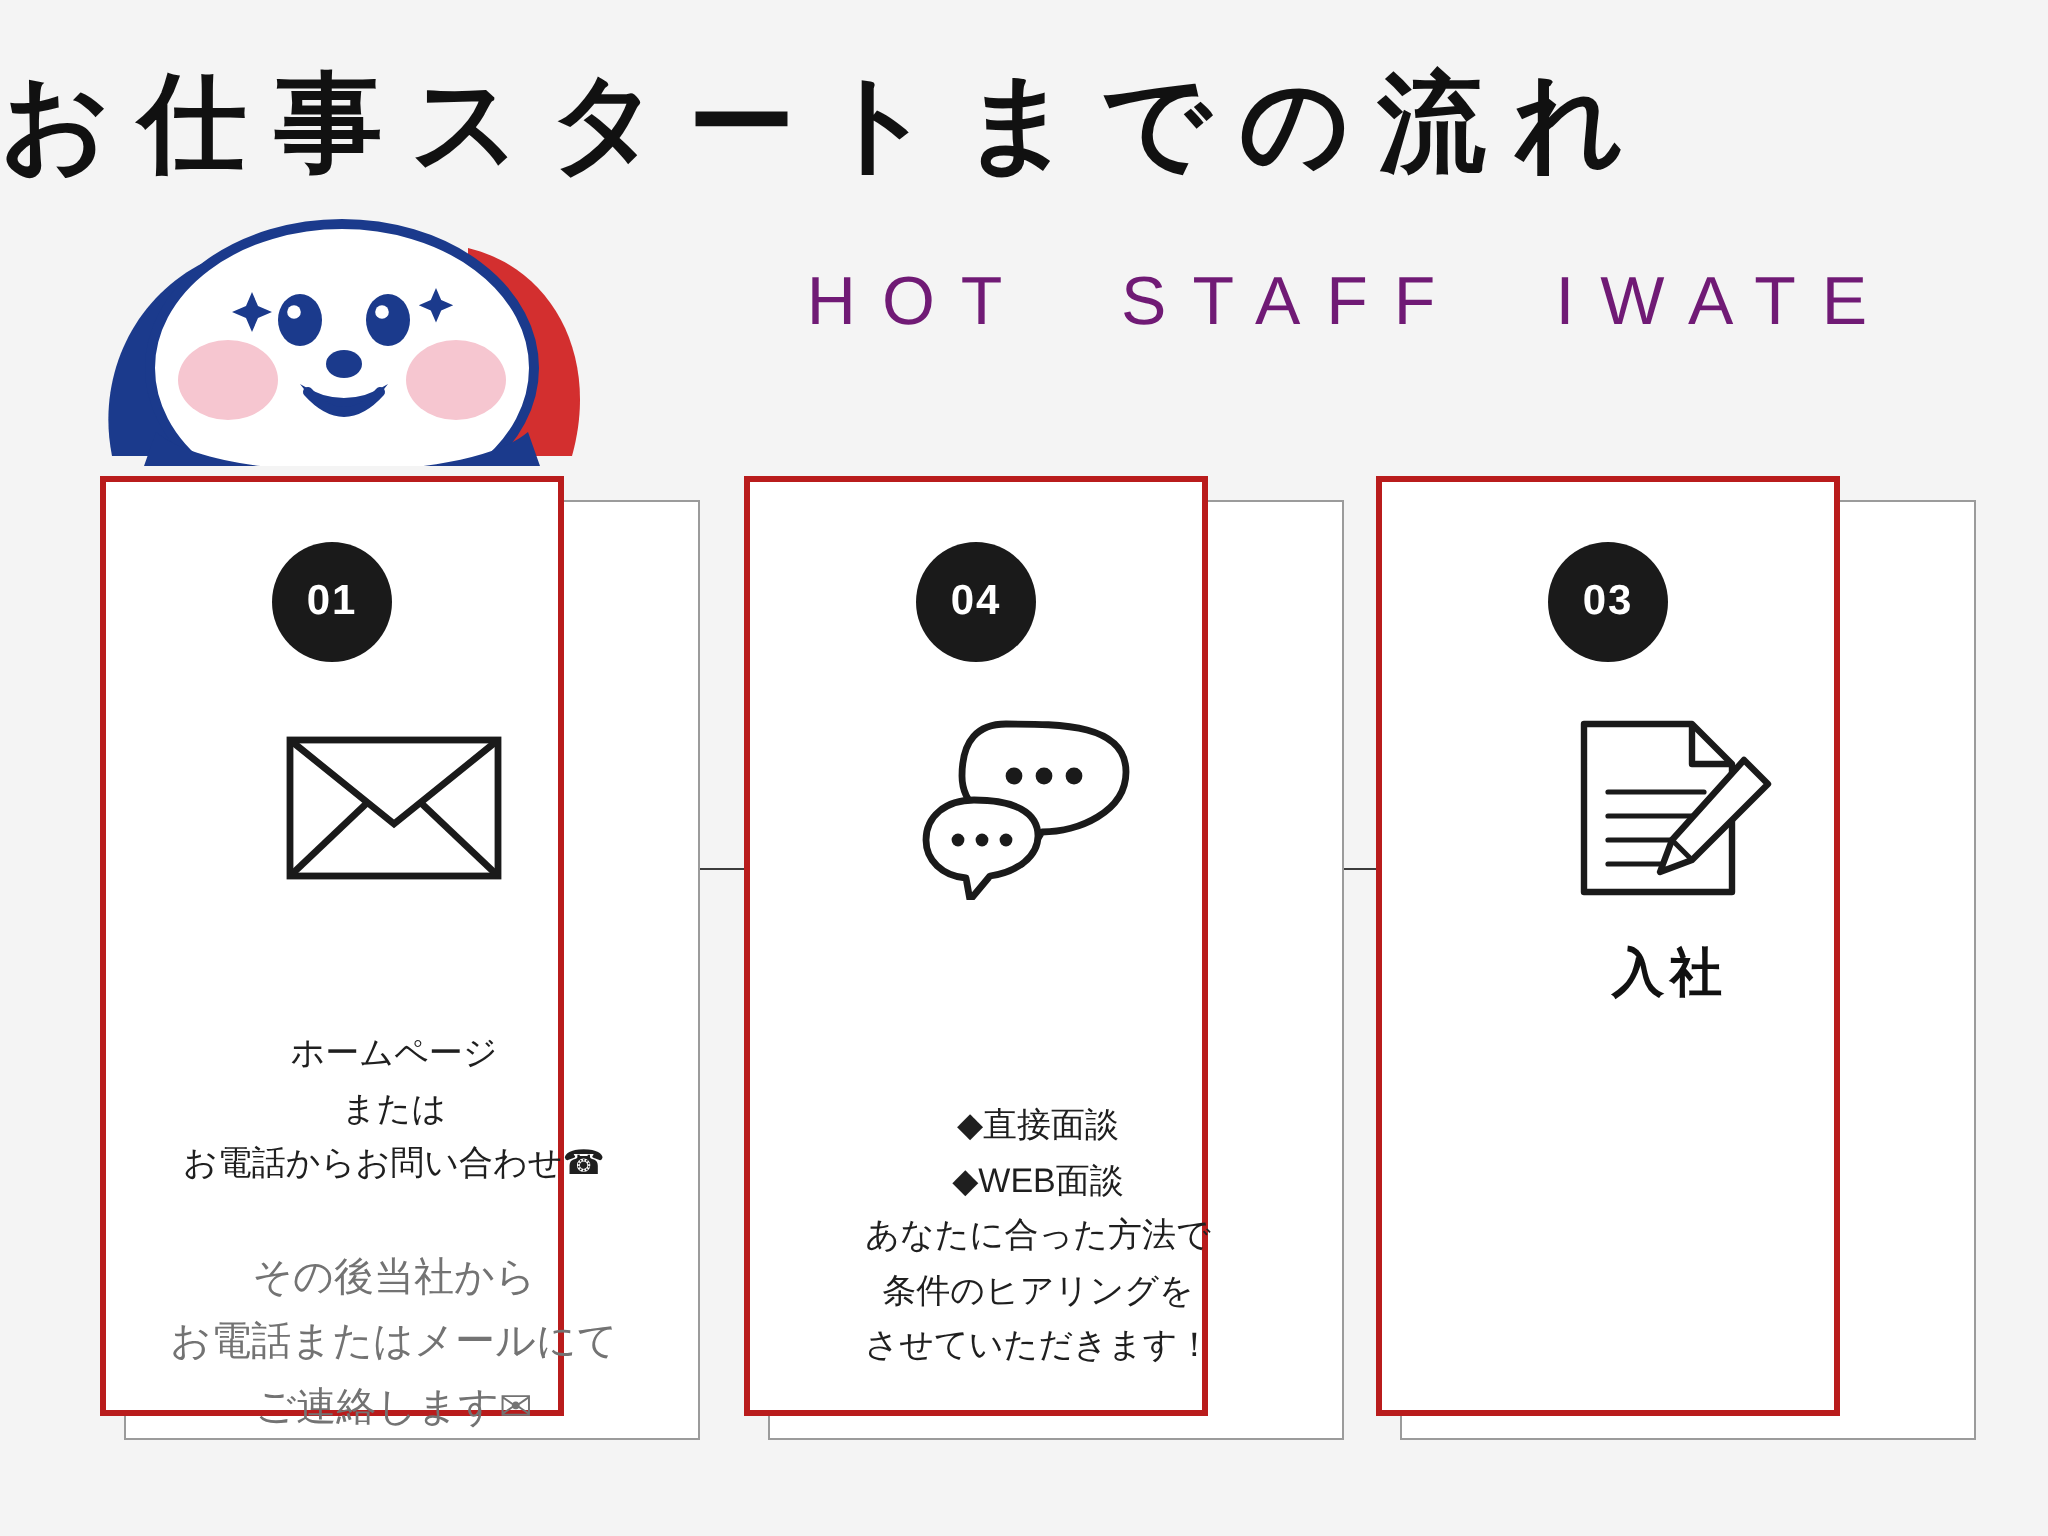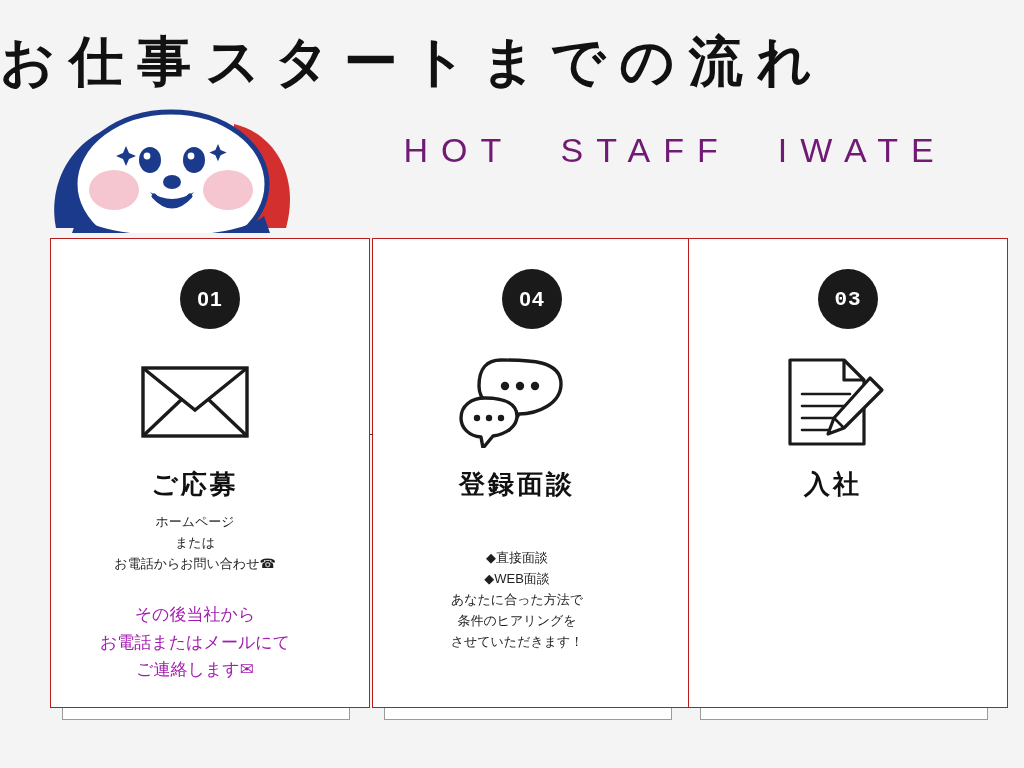--- a/index.html
+++ b/index.html
@@ -60,40 +60,40 @@
     height: 490px;
   }
   .card-wrap {
     position: absolute;
     top: 0;
     width: 300px;
     height: 482px;
   }
   .card-wrap.c1 { left: 0px; }
   .card-wrap.c2 { left: 322px; }
-  .card-wrap.c3 { left: 638px; font-family: Liberation Mono, monospace; }
+  .card-wrap.c3 { left: 638px; }
 
   .card-shadow {
     position: absolute;
     left: 12px;
     top: 12px;
     width: 288px;
     height: 470px;
     background: #ffffff;
     border: 1px solid #9b9b9b;
     box-sizing: border-box;
   }
   .card {
     position: absolute;
     left: 0;
     top: 0;
-    width: 320px;
+    width: 232px;
     height: 470px;
     background: #ffffff;
-    border: 1px solid #b91c1c;
+    border: 3px solid #b91c1c;
     box-sizing: border-box;
   }
 
   
   .connector {
     position: absolute;
     top: 196px;
     width: 34px;
     height: 1px;
     background: #3c3c3c;
@@ -141,38 +141,38 @@
     letter-spacing: 3px;
     color: #111;
   }
 
   .card-body {
     position: absolute;
     top: 272px;
     left: 0;
     width: 288px;
     text-align: center;
-    font-size: 13px;
+    font-size: 17px;
     line-height: 1.62;
     color: #1f1f1f;
     white-space: pre-line;
   }
   .card-body.b1 { top: 272px; }
   .card-body.b2 { top: 308px; }
   .card-body.b3 { top: 286px; font-size: 16.5px; }
 
   .card-body-2 {
     position: absolute;
-    top: 362px;
-    left: 0;
-    width: 288px;
-    text-align: center;
-    font-size: 17px;
+    top: 382px;
+    left: 0;
+    width: 288px;
+    text-align: center;
+    font-size: 20px;
     line-height: 1.62;
-    color: #a21caf;
+    color: #737373;
     white-space: pre-line;
   }
 </style>
 </head>
 <body>
 
 <div class="page-title">お仕事スタートまでの流れ</div>
 <div class="subtitle">HOT　STAFF　IWATE</div>
 
 <div class="mascot">
@@ -213,21 +213,20 @@
     <div class="card">
       <div class="badge">01</div>
       <div class="icon-box">
         <svg width="110" height="80" viewBox="0 0 110 80" xmlns="http://www.w3.org/2000/svg">
           <rect x="3" y="6" width="104" height="68" fill="#ffffff" stroke="#1a1a1a" stroke-width="3.4"></rect>
           <path d="M3 6 L55 48 L107 6" fill="none" stroke="#1a1a1a" stroke-width="3.4"></path>
           <path d="M3 74 L42 37" fill="none" stroke="#1a1a1a" stroke-width="3.4"></path>
           <path d="M107 74 L68 37" fill="none" stroke="#1a1a1a" stroke-width="3.4"></path>
         </svg>
       </div>
-      <div class="card-title">ご応募</div>
       <div class="card-body b1">ホームページ
 または
 お電話からお問い合わせ☎</div>
       <div class="card-body-2">その後当社から
 お電話またはメールにて
 ご連絡します✉</div>
     </div>
   </div>
 
   <div class="card-wrap c2">
@@ -239,21 +238,20 @@
           <path d="M44 4 C72 4 104 4 104 28 C104 48 80 58 62 58 L52 74 L50 57 C34 54 22 44 22 30 C22 12 30 4 44 4 Z" fill="#ffffff" stroke="#1a1a1a" stroke-width="3.4" stroke-linejoin="round"></path>
           <circle cx="48" cy="30" r="4.2" fill="#1a1a1a"></circle>
           <circle cx="63" cy="30" r="4.2" fill="#1a1a1a"></circle>
           <circle cx="78" cy="30" r="4.2" fill="#1a1a1a"></circle>
           <path d="M28 42 C14 42 4 50 4 62 C4 72 12 80 24 81 L26 92 L36 80 C50 78 60 70 60 60 C60 48 48 42 28 42 Z" fill="#ffffff" stroke="#1a1a1a" stroke-width="3.4" stroke-linejoin="round"></path>
           <circle cx="20" cy="62" r="3.2" fill="#1a1a1a"></circle>
           <circle cx="32" cy="62" r="3.2" fill="#1a1a1a"></circle>
           <circle cx="44" cy="62" r="3.2" fill="#1a1a1a"></circle>
         </svg>
       </div>
-      <div class="card-title">登録面談</div>
       <div class="card-body b2">◆直接面談
 ◆WEB面談
 あなたに合った方法で
 条件のヒアリングを
 させていただきます！</div>
     </div>
   </div>
 
   <div class="card-wrap c3">
     <div class="card-shadow"></div>

